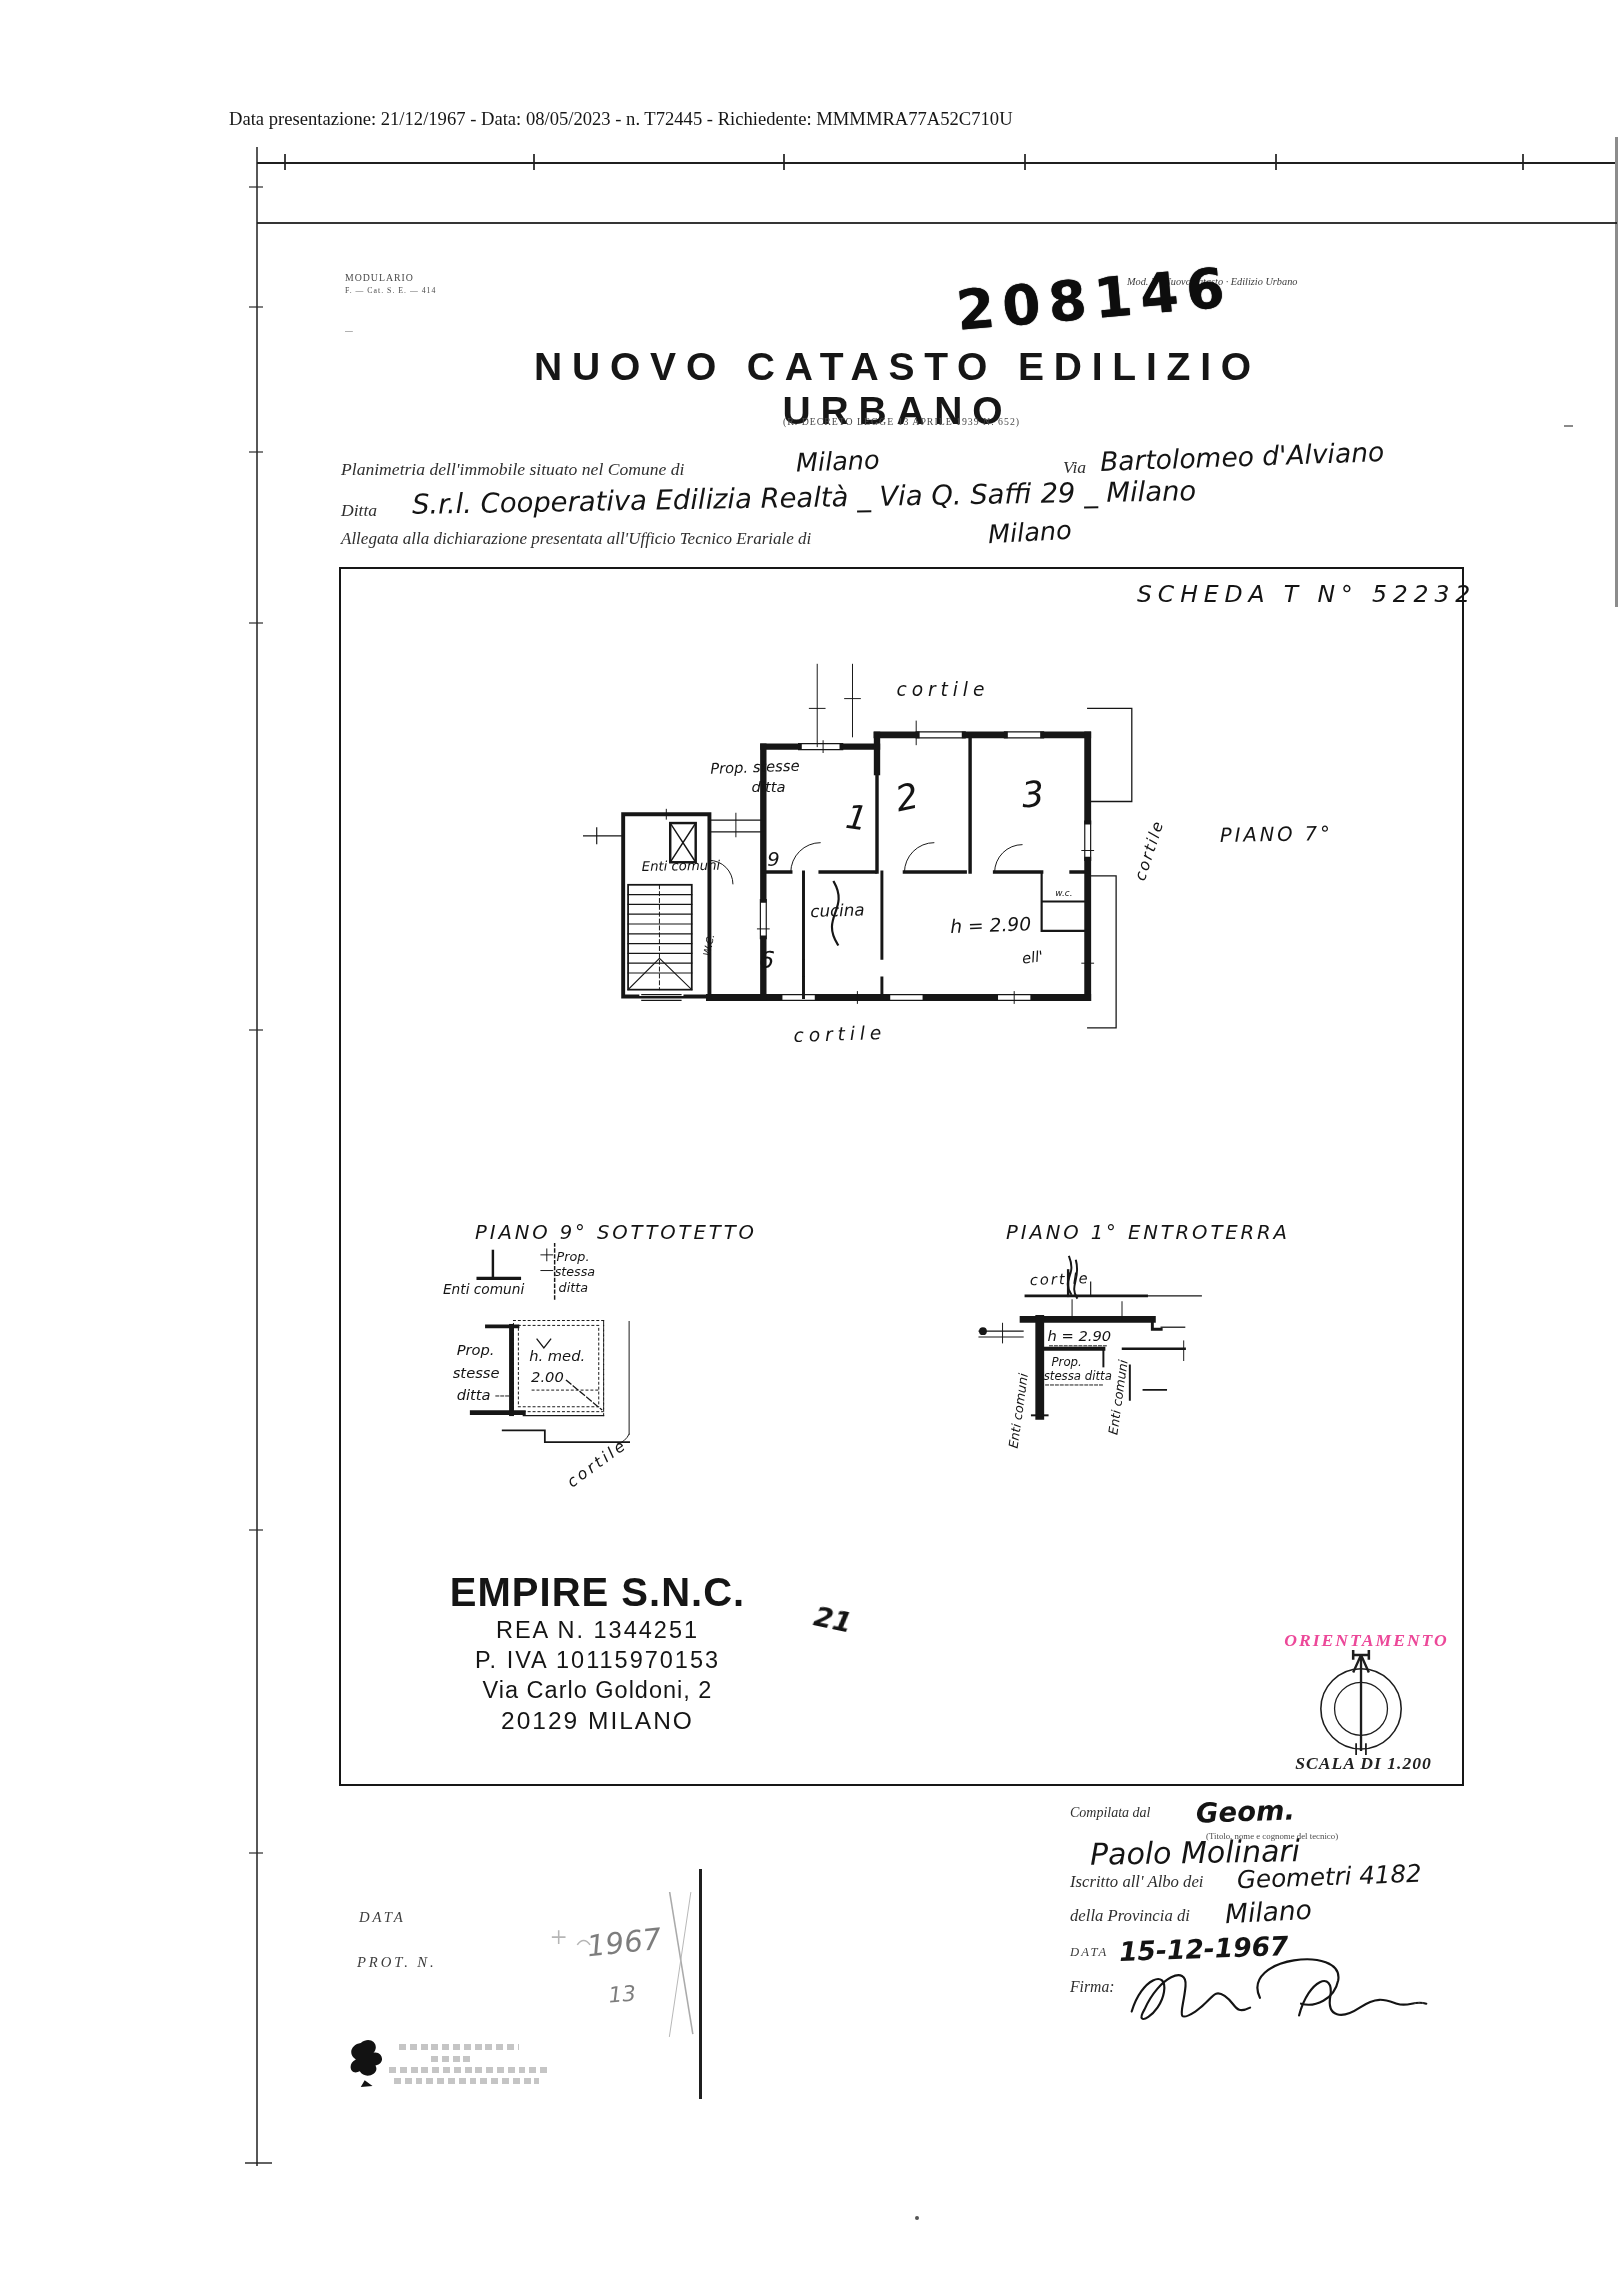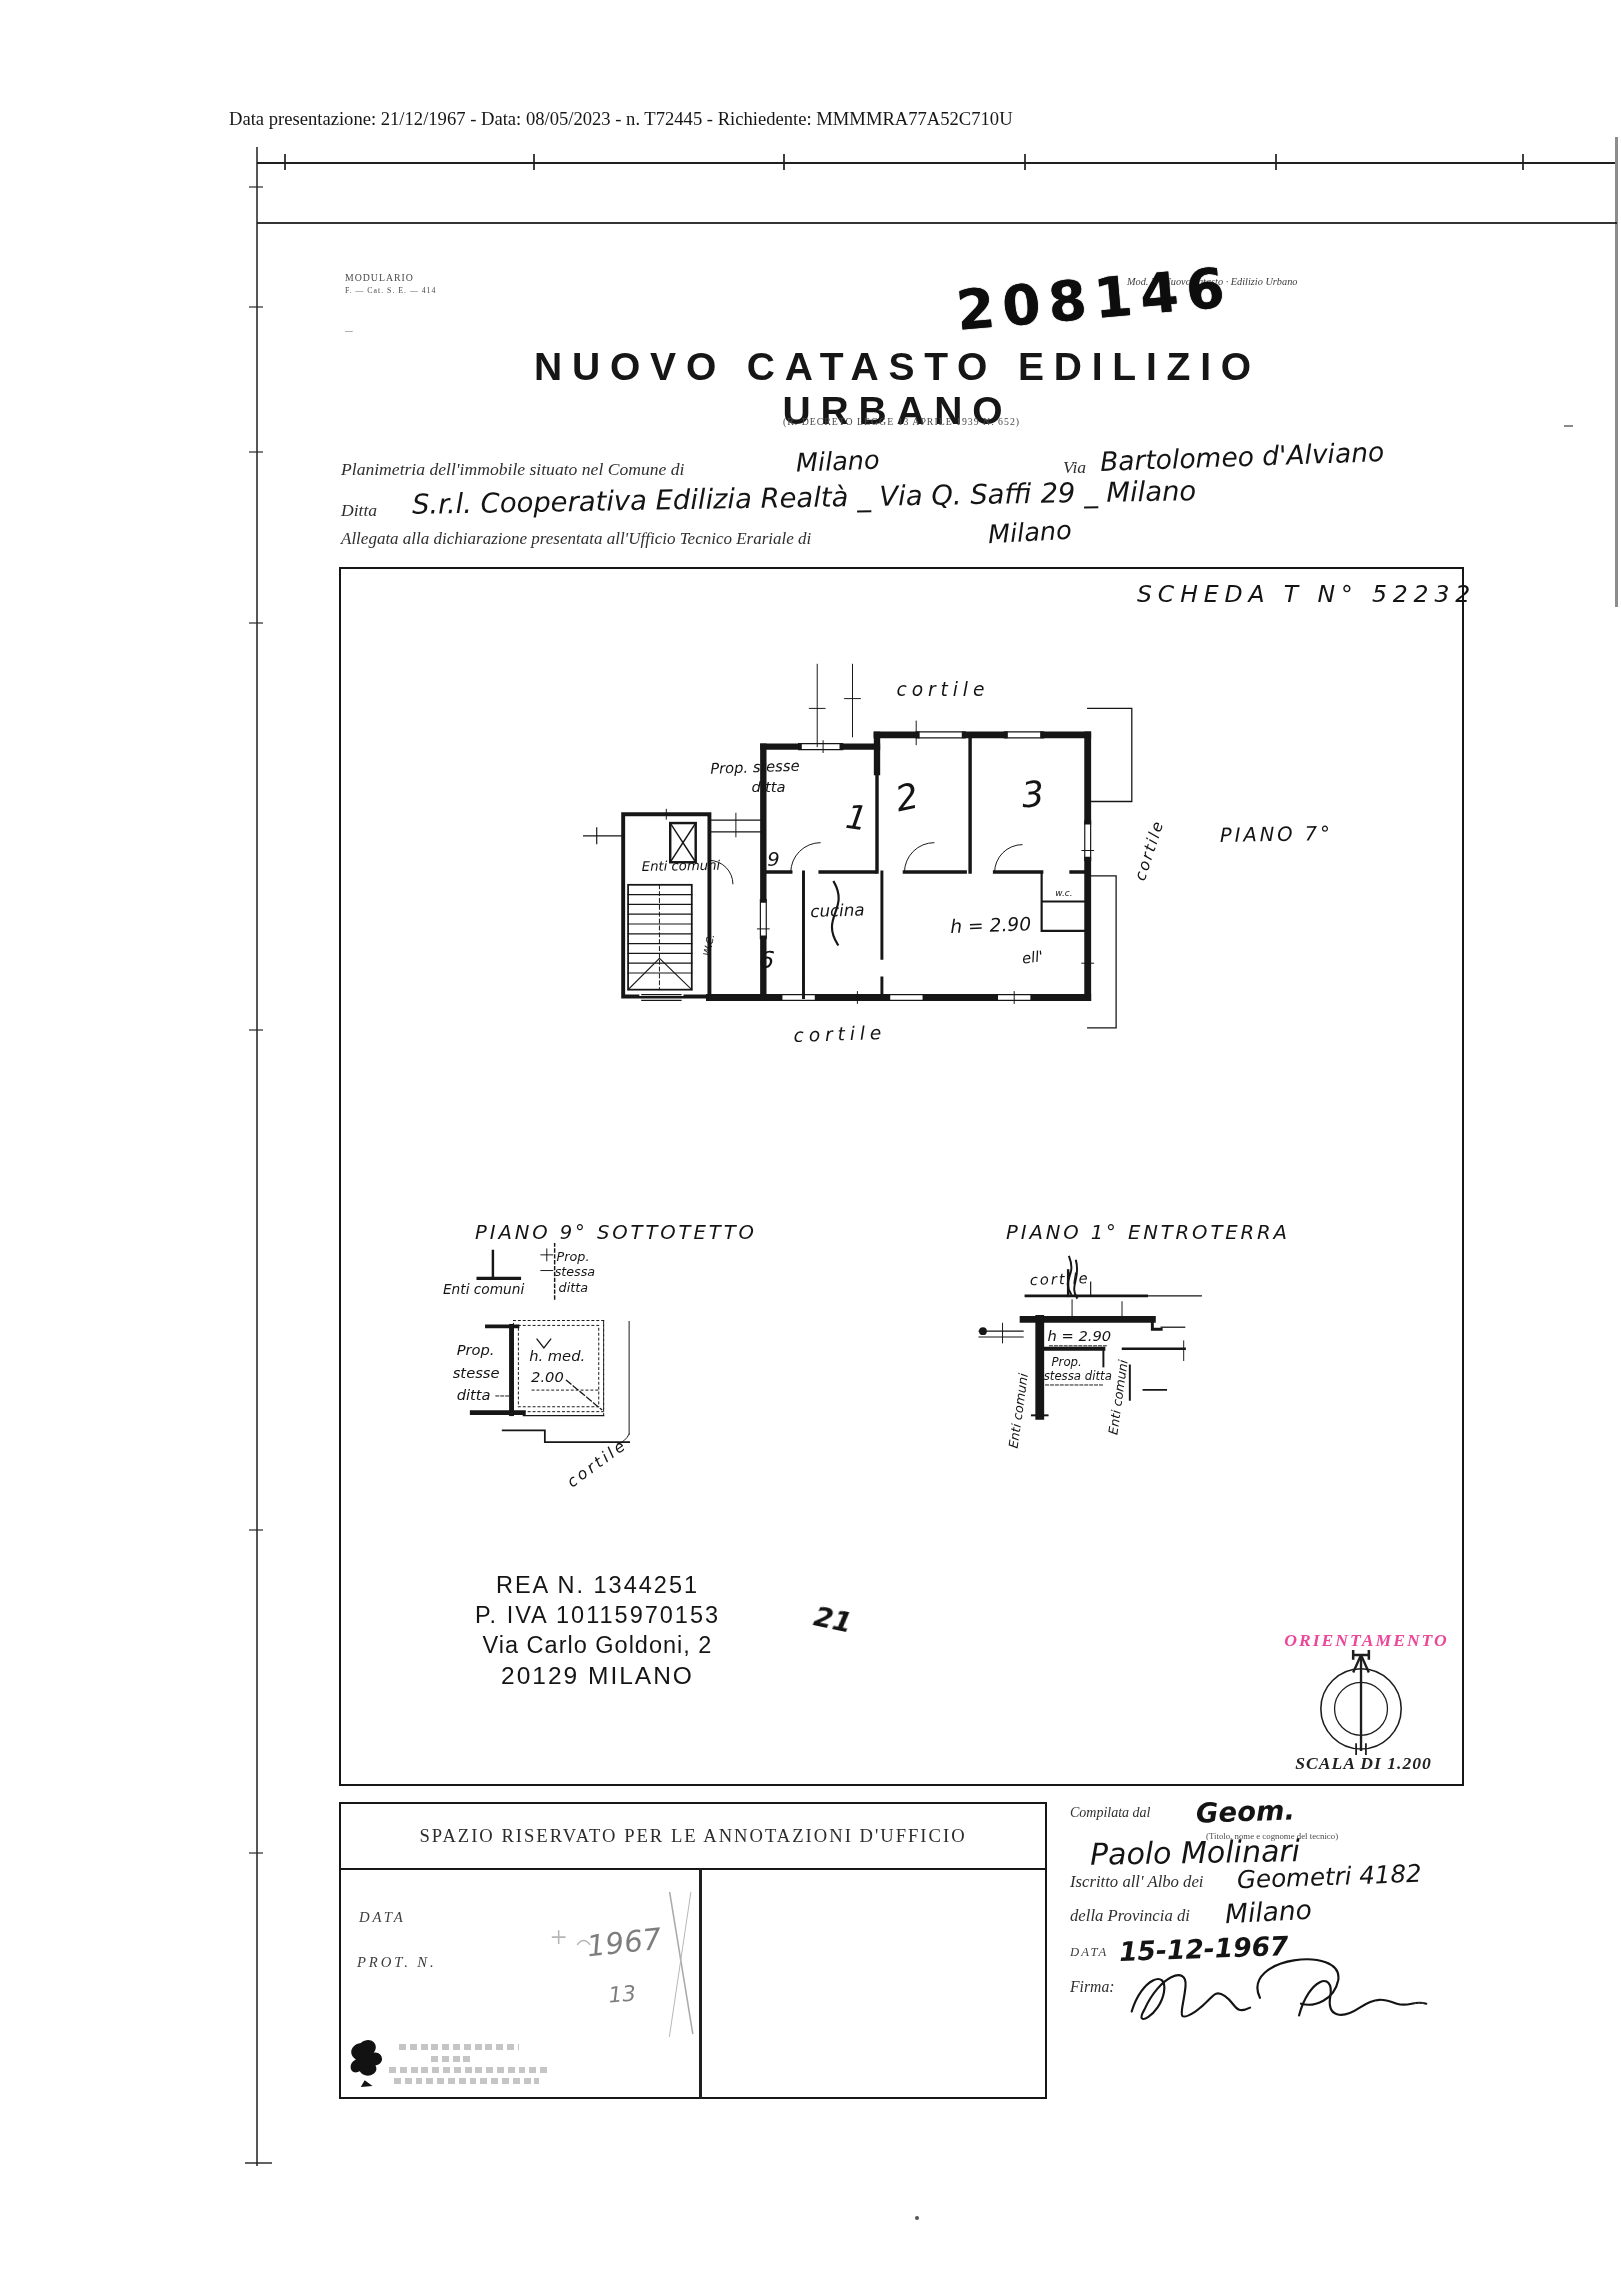--- a/index.html
+++ b/index.html
@@ -217,45 +217,41 @@
     </g>
     <text x="56" y="42" font-size="15" letter-spacing="2" transform="rotate(-2 86 40)">cortile</text>
     <text x="74" y="100" font-size="15">h = 2.90</text>
     <text x="78" y="126" font-size="12">Prop.</text>
     <text x="70" y="140" font-size="12">stessa ditta</text>
     <text x="10" y="180" font-size="13" transform="rotate(-82 44 176)">Enti comuni</text>
     <text x="112" y="166" font-size="13" transform="rotate(-82 146 162)">Enti comuni</text>
   </svg>
 
   <div class="abs empire" style="left:417px;top:1570px;width:361px;filter:blur(0.2px);">
+    <div style="font-size:40px;font-weight:bold;letter-spacing:1px;">EMPIRE S.N.C.</div>
     <div style="font-size:23.5px;letter-spacing:2px;margin-top:2px;">REA N. 1344251</div>
     <div style="font-size:23.5px;letter-spacing:2px;margin-top:2.9px;">P. IVA  10115970153</div>
     <div style="font-size:23.5px;letter-spacing:1px;margin-top:2.9px;">Via Carlo Goldoni, 2</div>
     <div style="font-size:24.5px;letter-spacing:2px;margin-top:2.9px;">20129 MILANO</div>
   </div>
   <div class="abs hand" style="left:814px;top:1604px;font-size:27.4px;font-weight:bold;transform:rotate(12deg);filter:blur(0.4px);">21</div>
 
   <div class="abs printit" style="left:1282px;top:1630px;width:169px;text-align:center;font-size:17.6px;font-weight:bold;letter-spacing:2px;color:#ec4899;">ORIENTAMENTO</div>
   <svg class="abs" style="left:1313px;top:1647px;" width="98" height="110" viewBox="0 0 100 112">
     <g stroke="#1d1d1d" fill="none">
       <circle cx="49" cy="63" r="41" stroke-width="1.6"></circle>
       <circle cx="49" cy="63" r="27" stroke-width="1.3"></circle>
       <path d="M49,10 V106" stroke-width="2.4"></path>
       <path d="M49,8 L41,26 M49,8 L57,26" stroke-width="2.4"></path>
       <path d="M41,3 V13 M57,3 V13 M41,8 H57" stroke-width="2.6"></path>
       <path d="M44,98 V110 M54,98 V110" stroke-width="1.8"></path>
     </g>
   </svg>
   <div class="abs printit" style="left:1280px;top:1753px;width:167px;text-align:center;font-size:17.6px;font-weight:bold;letter-spacing:1px;color:#222;">SCALA DI 1.200</div>
 
-  <div class="abs" style="left:339px;top:1802px;width:708px;height:297px;border:2.9px solid #161616;box-sizing:border-box;">
-    <div style="height:64px;border-bottom:2.9px solid #161616;display:flex;align-items:center;justify-content:center;">
-      <span class="print" style="font-size:18.6px;letter-spacing:2px;color:#2c2c2c;">SPAZIO RISERVATO PER LE ANNOTAZIONI D'UFFICIO</span>
-    </div>
-  </div>
   <div class="abs line" style="left:699px;top:1869px;width:2.9px;height:230px;"></div>
   <div class="abs print" style="left:359px;top:1909px;font-size:14.7px;letter-spacing:2.9px;color:#3d3d3d;font-style:italic;">DATA</div>
   <div class="abs print" style="left:357px;top:1954px;font-size:14.7px;letter-spacing:2.9px;color:#3d3d3d;font-style:italic;">PROT.  N.</div>
 
   <svg class="abs" style="left:544px;top:1892px;" width="235" height="147" viewBox="0 0 240 150">
     <g opacity="0.55">
       <path d="M8,46 h14 M15,39 v14 M34,54 c4,-6 9,-6 13,0" stroke="#7a7a7a" stroke-width="1.6" fill="none"></path>
       <text x="44" y="62" font-size="30" fill="#787878" transform="rotate(-6 80 55)">
         <tspan>1967</tspan></text>
       <text x="66" y="112" font-size="22" fill="#8a8a8a" transform="rotate(-4 76 106)">

